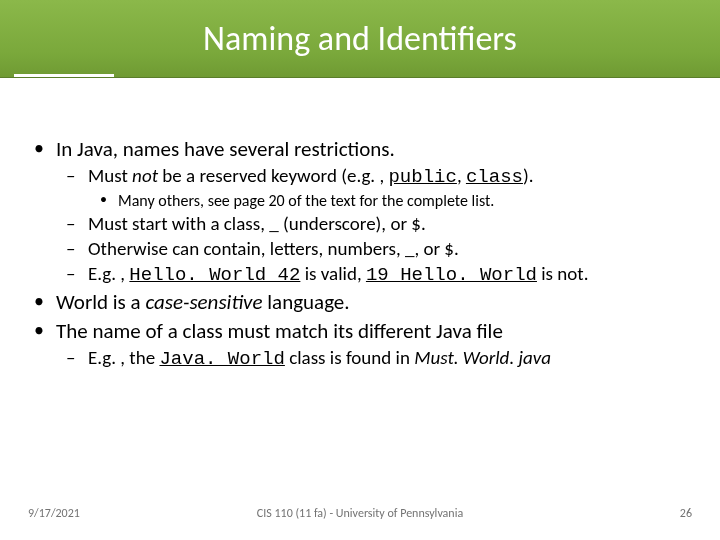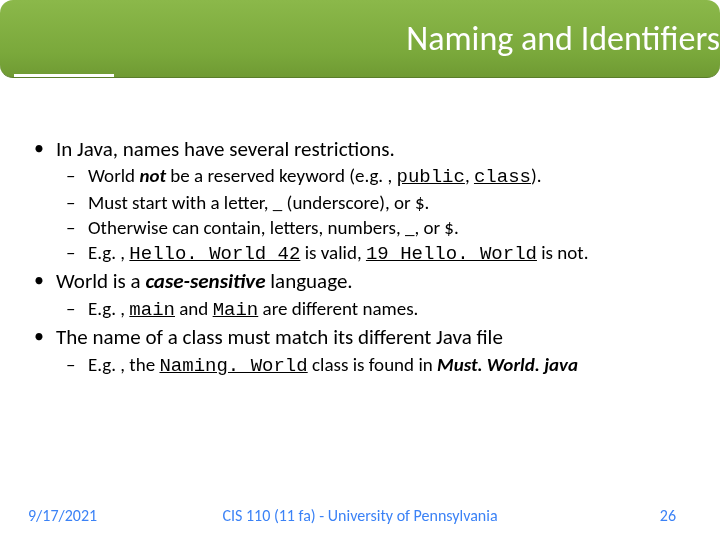--- a/index.html
+++ b/index.html
@@ -11,25 +11,24 @@
     color: #000;
     position: relative;
     overflow: hidden;
   }
   .title-bar {
     background: linear-gradient(to bottom, #8bb84a 0%, #7aa83b 70%, #6f9a33 100%);
     color: #fff;
     height: 78px;
     display: flex;
     align-items: center;
-    justify-content: flex-end;
+    justify-content: center;
     font-size: 34px;
     font-weight: 400;
     border-bottom: 1px solid #5a7d2a;
-    border-radius: 13px;
   }
   .title-underline {
     position: absolute;
     left: 14px;
     top: 74px;
     width: 100px;
     height: 3px;
     background: #fff;
   }
   .content {
@@ -82,81 +81,79 @@
     content: "•";
     position: absolute;
     left: 12px;
     top: 0;
     font-size: 14px;
   }
   .mono {
     font-family: Consolas, "Courier New", monospace;
     text-decoration: underline;
   }
-  .ital { font-style: italic; font-weight: bold; }
+  .ital { font-style: italic; }
   .footer {
     position: absolute;
     bottom: 14px;
     left: 0;
     width: 100%;
     height: 20px;
-    font-size: 16px;
-    color: #3b82f6;
+    font-size: 12px;
+    color: #737373;
   }
   .footer .date {
     position: absolute;
     left: 28px;
   }
   .footer .center {
     position: absolute;
     left: 0;
     width: 100%;
     text-align: center;
   }
   .footer .num {
     position: absolute;
-    right: 44px;
+    right: 28px;
   }
 </style>
 </head>
 <body>
 
 <div class="title-bar">
   <span>Naming and Identifiers</span>
 </div>
 <div class="title-underline"></div>
 
 <div class="content">
   <ul class="level1">
     <li>
       <span>In Java, names have several restrictions.</span>
       <ul class="level2">
         <li>
-          <span>World </span><span class="ital">not</span><span> be a reserved keyword (e.g. , </span><span class="mono">public</span><span>, </span><span class="mono">class</span><span>).</span>
+          <span>Must </span><span class="ital">not</span><span> be a reserved keyword (e.g. , </span><span class="mono">public</span><span>, </span><span class="mono">class</span><span>).</span>
+          <ul class="level3">
+            <li>Many others, see page 20 of the text for the complete list.</li>
+          </ul>
         </li>
-        <li>Must start with a letter, _ (underscore), or $.</li>
+        <li>Must start with a class, _ (underscore), or $.</li>
         <li>Otherwise can contain, letters, numbers, _, or $.</li>
         <li>
           <span>E.g. , </span><span class="mono">Hello. World 42</span><span> is valid, </span><span class="mono">19 Hello. World</span><span> is not.</span>
         </li>
       </ul>
     </li>
     <li>
       <span>World is a </span><span class="ital">case-sensitive</span><span> language.</span>
-      <ul class="level2">
-        <li>
-          <span>E.g. , </span><span class="mono">main</span><span> and </span><span class="mono">Main</span><span> are different names.</span>
-        </li>
-      </ul>
     </li>
     <li>
       <span>The name of a class must match its different Java file</span>
       <ul class="level2">
         <li>
-          <span>E.g. , the </span><span class="mono">Naming. World</span><span> class is found in </span><span class="ital">Must. World. java</span>
+          <span>E.g. , the </span><span class="mono">Java. World</span><span> class is found in </span><span class="ital">Must. World. java</span>
         </li>
       </ul>
     </li>
   </ul>
 </div>
 
 <div class="footer">
   <span class="date">9/17/2021</span>
   <span class="center">CIS 110 (11 fa) - University of Pennsylvania</span>
   <span class="num">26</span>

